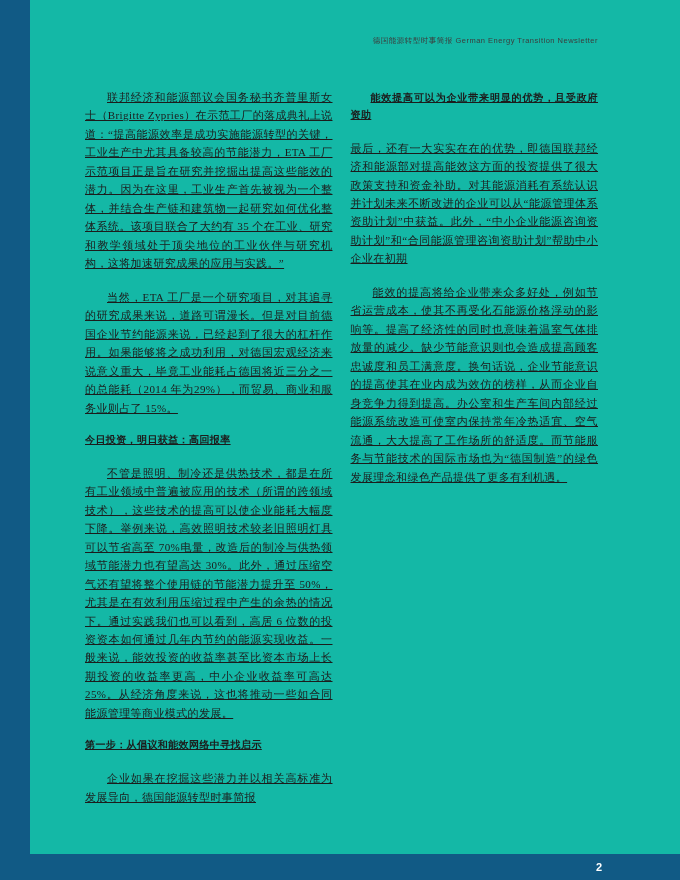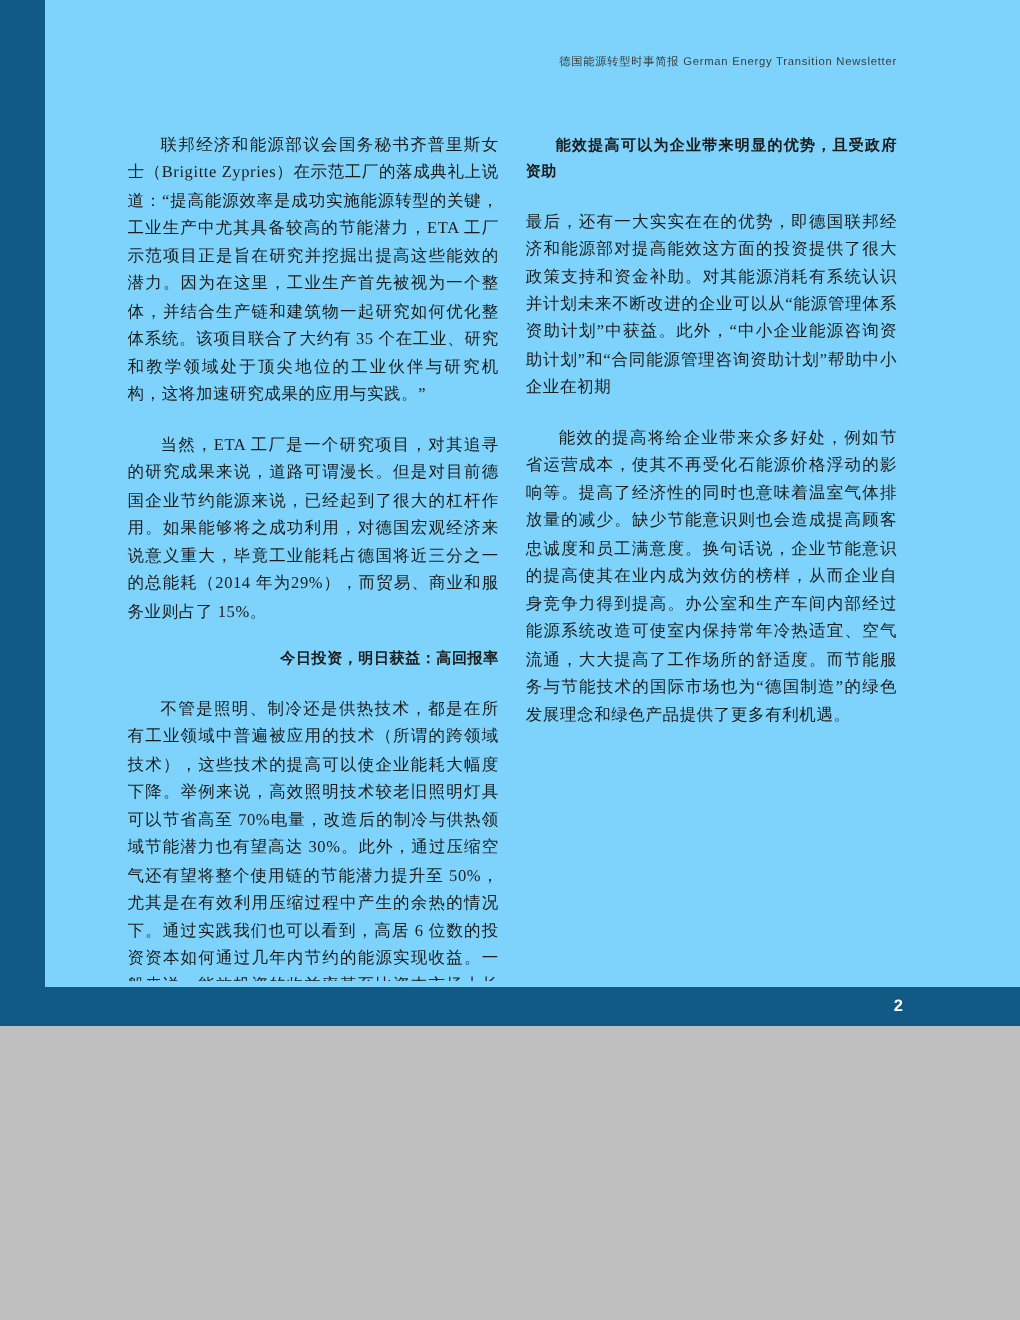--- a/index.html
+++ b/index.html
@@ -1,20 +1,20 @@
 <!DOCTYPE html>
 <html style="--accent: #115a85;"><head>
 <meta charset="utf-8">
 <style>
   html,body { margin:0; padding:0; background:#bfbfbf; }
   .page {
     position:relative;
-    width:680px; height:684px;
+    width:680px; height:880px;
     margin:0 auto;
-    background:#7dd3fc;
+    background:#14b8a6;
     overflow:hidden;
     font-family:"Liberation Serif","DejaVu Serif",serif;
     color:#1c1c1c;
   }
   .left-bar {
     position:absolute; left:0; top:0;
     width:30px; height:100%;
     background:var(--accent,#115a85);
   }
   .bottom-bar {
@@ -34,31 +34,31 @@
   .header {
     position:absolute; top:36px; right:0;
     font-family:"Liberation Sans","DejaVu Sans",sans-serif;
     font-size:7.5px; letter-spacing:0.5px; color:#3c3c3c;
     white-space:nowrap;
   }
   .columns {
     position:absolute; top:88px; left:0; right:0; bottom:4px;
     display:flex; gap:18px; overflow:hidden;
   }
-  .col { flex:1 1 0; min-width:0; }
+  .col { flex:1 1 0; min-width:0;text-decoration:underline; }
   .para {
     font-size:11px; line-height:1.68; letter-spacing:0.4px;
     text-align:justify; margin:0 0 15px 0;
   }
   .indent { text-indent:2em; }
   .heading {
     font-size:10px; font-weight:bold; letter-spacing:0.4px;
     margin:2px 0 15px 0; line-height:1.68;
   }
-  .heading-center { text-align:right; }
+  .heading-center { text-align:left; }
   .heading-justified { text-align:justify; text-indent:2em; }
 </style>
 </head>
 <body>
 
 <div class="page">
 
   <div class="left-bar"></div>
 
   <div class="content">

